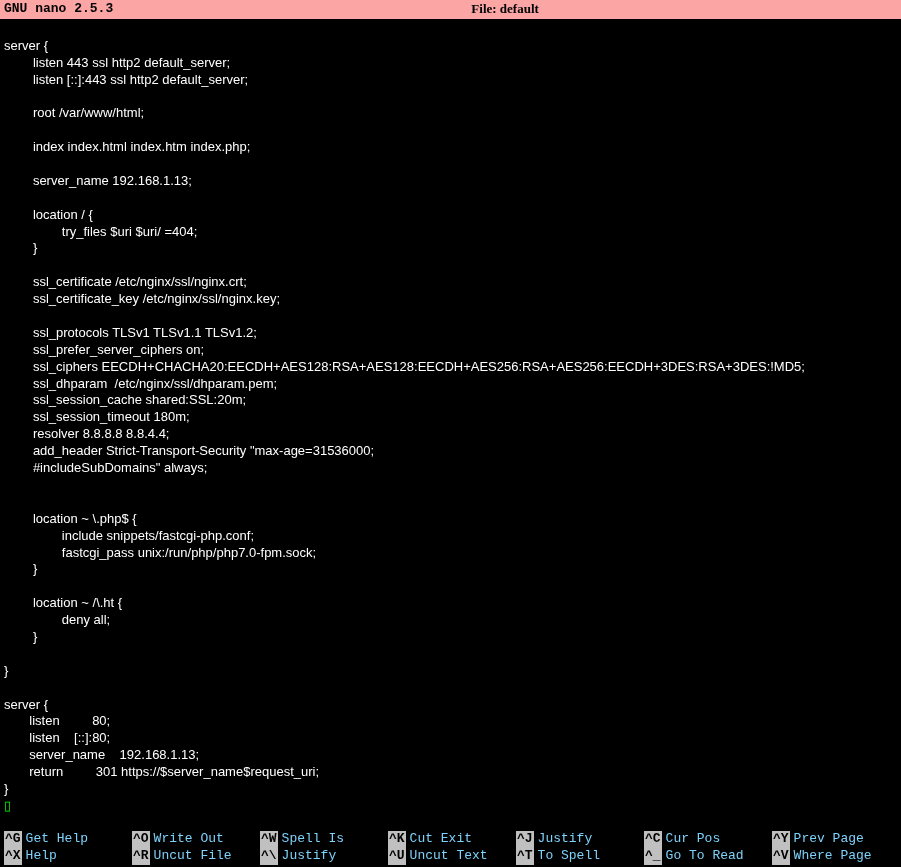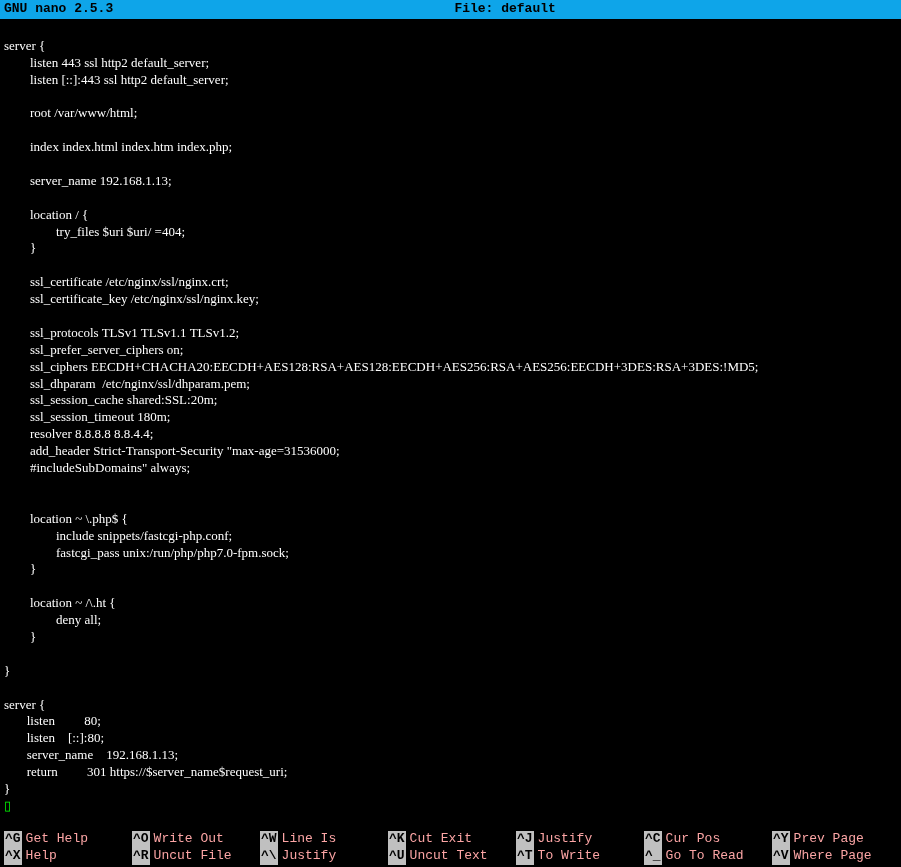--- a/index.html
+++ b/index.html
@@ -11,37 +11,38 @@
       font-family: "Courier New", monospace;
       font-size: 13px;
       background: #000000;
       color: #ffffff;
       width: 901px;
       height: 867px;
       overflow: hidden;
       line-height: 1.3;
     }
     .title-bar {
-      background: #0ea5e9;
+      background: #fca5a5;
       color: #000000;
       display: flex;
       padding: 1px 4px;
       font-weight: bold;
     }
     .title-left {
       flex: 0 0 auto;
     }
     .title-center {
       flex: 1;
       text-align: center;
+      font-family: Liberation Serif, serif;
     }
     .editor-area {
       padding: 2px 4px;
       white-space: pre;
-      font-family: Liberation Serif, serif;
+      font-family: Liberation Sans, sans-serif;
     }
     .cursor {
       display: inline-block;
       color: #00ff00;
       background: transparent;
     }
     .shortcut-bar {
       position: absolute;
       bottom: 0;
       left: 0;
@@ -61,21 +62,21 @@
       width: 128px;
     }
     .key {
       background: #c0c0c0;
       color: #000000;
       padding: 0 1px;
       margin-right: 4px;
       font-weight: bold;
     }
     .label {
-      color: #fca5a5;
+      color: #7dd3fc;
     }
   </style>
 </head>
 <body>
 
 <div class="title-bar">
   <span class="title-left">GNU nano 2.5.3</span>
   <span class="title-center">File: default</span>
 </div>
 
@@ -132,21 +133,21 @@
     <div class="shortcut-item">
       <span class="key">^G</span>
       <span class="label">Get Help</span>
     </div>
     <div class="shortcut-item">
       <span class="key">^O</span>
       <span class="label">Write Out</span>
     </div>
     <div class="shortcut-item">
       <span class="key">^W</span>
-      <span class="label">Line Is</span>
+      <span class="label">Spell Is</span>
     </div>
     <div class="shortcut-item">
       <span class="key">^K</span>
       <span class="label">Cut Exit</span>
     </div>
     <div class="shortcut-item">
       <span class="key">^J</span>
       <span class="label">Justify</span>
     </div>
     <div class="shortcut-item">
@@ -170,21 +171,21 @@
     <div class="shortcut-item">
       <span class="key">^\</span>
       <span class="label">Justify</span>
     </div>
     <div class="shortcut-item">
       <span class="key">^U</span>
       <span class="label">Uncut Text</span>
     </div>
     <div class="shortcut-item">
       <span class="key">^T</span>
-      <span class="label">To Write</span>
+      <span class="label">To Spell</span>
     </div>
     <div class="shortcut-item">
       <span class="key">^_</span>
       <span class="label">Go To Read</span>
     </div>
     <div class="shortcut-item">
       <span class="key">^V</span>
       <span class="label">Where Page</span>
     </div>
   </div>

